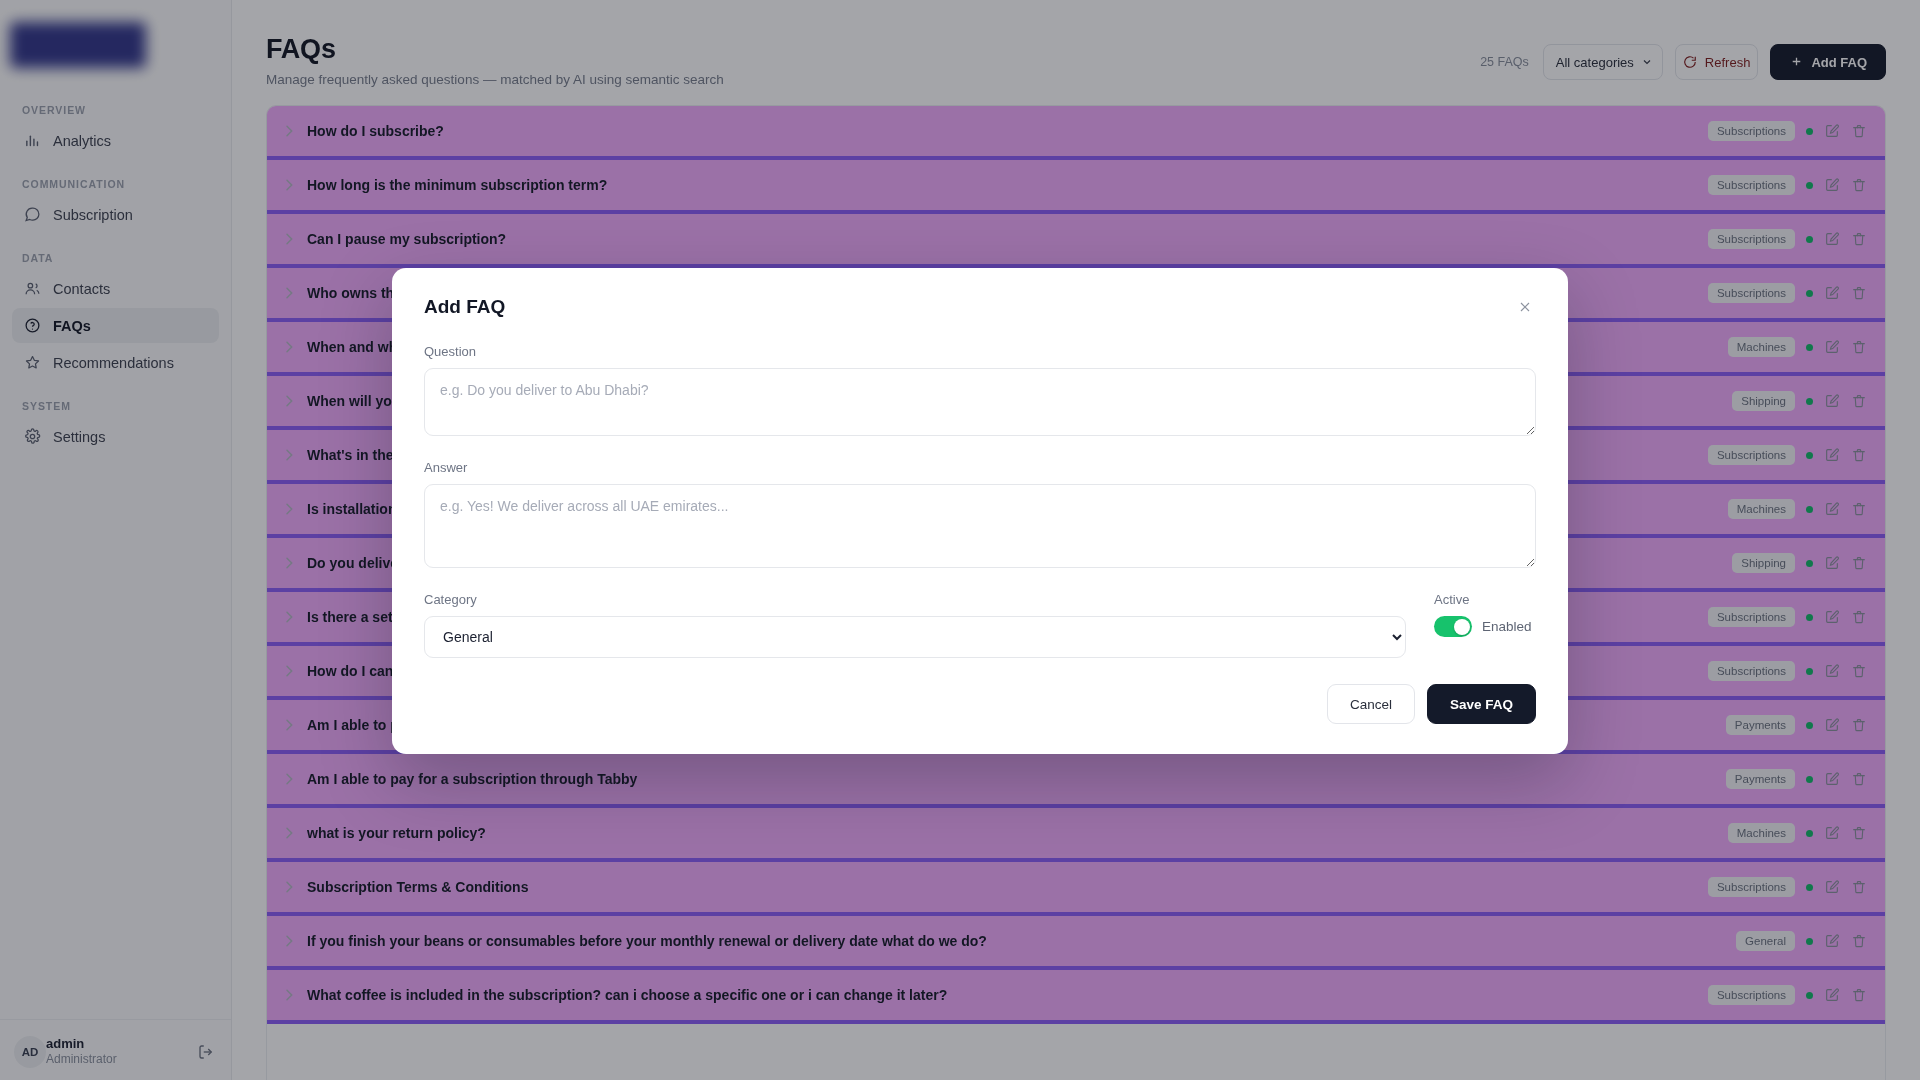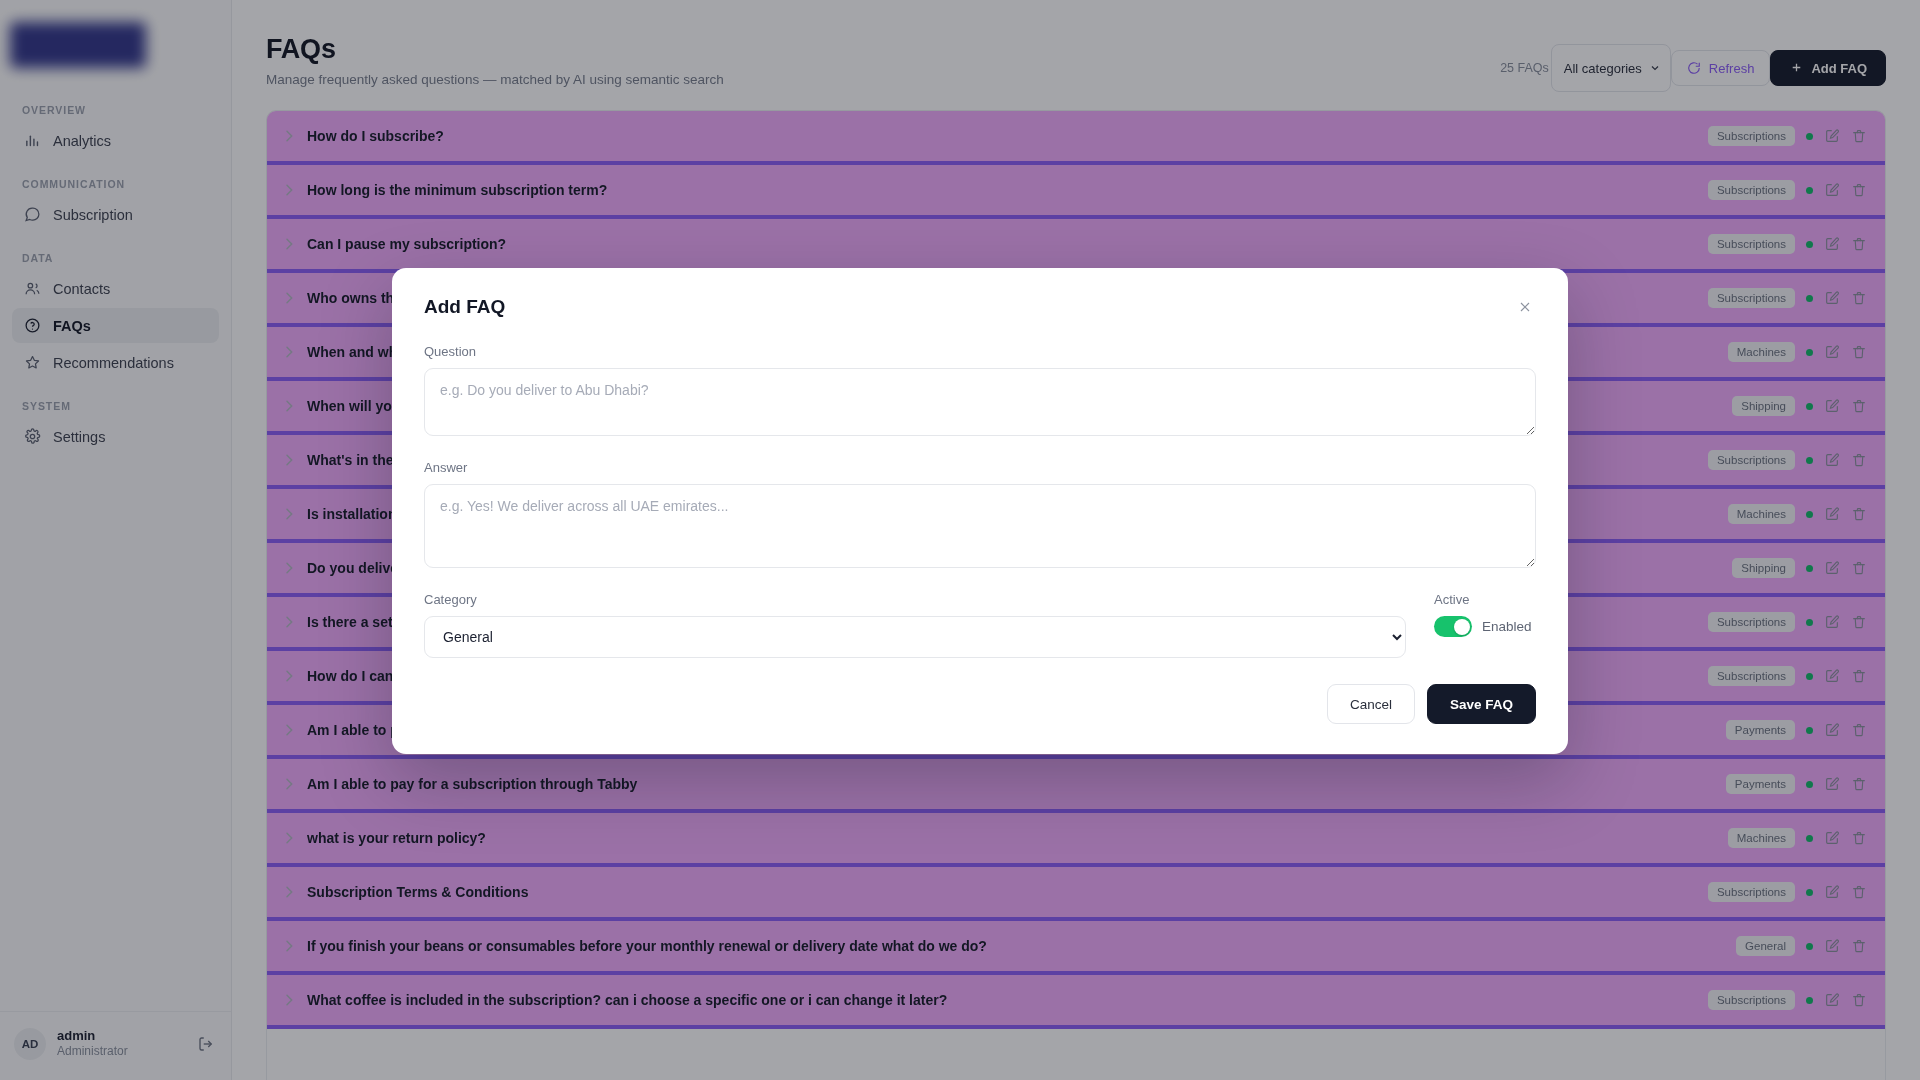--- a/index.html
+++ b/index.html
@@ -75,24 +75,23 @@
     background: #eceef1;
     color: #111625;
     font-weight: 600;
   }
   .nav-item .ic { width: 17px; height: 17px; display: block; flex: 0 0 17px; color: #5a6070; }
   .nav-item.active .ic { color: #1b2030; }
   .nav-item svg { display: block; width: 17px; height: 17px; }
 
   .user-box {
     border-top: 1px solid #eceef1;
-    padding: 16px 14px 20px 14px;
+    padding: 16px 14px 12px 14px;
     display: flex;
     align-items: center;
-    gap: 11px;
   }
   .avatar {
     width: 32px; height: 32px;
     border-radius: 50%;
     background: #eceef1;
     color: #394052;
     font-size: 11.5px;
     font-weight: 700;
     display: flex; align-items: center; justify-content: center;
     flex: 0 0 32px;
@@ -120,26 +119,27 @@
     align-items: flex-start;
     justify-content: space-between;
     gap: 20px;
   }
   .page-title { font-size: 27px; font-weight: 700; color: #121725; letter-spacing: -.2px; }
   .page-sub { font-size: 13.5px; color: #767d8c; margin-top: 7px; }
 
   .head-actions {
     display: flex;
     align-items: center;
+    gap: 12px;
     padding-top: 10px;
   }
   .count-label { font-size: 12.5px; color: #878e9c; margin-right: 2px; }
   .select-box {
     position: relative;
-    height: 48px;
+    height: 36px;
     min-width: 118px;
     border: 1px solid #e3e5ea;
     border-radius: 8px;
     background: #fff;
     display: flex; align-items: center;
     padding: 0 28px 0 12px;
     font-size: 13px;
     color: #2a2f3c;
     cursor: pointer;
   }
@@ -152,22 +152,22 @@
     height: 36px;
     border-radius: 8px;
     display: inline-flex;
     align-items: center;
     justify-content: center;
     gap: 8px;
     font-size: 13px;
     cursor: pointer;
     border: 1px solid #e3e5ea;
     background: #fff;
-    color: #8b5cf6;
-    padding: 0 15px;
+    color: #7f1d1d;
+    padding: 0 7px;
     white-space: nowrap;
   }
   .btn.dark {
     background: #141a2a;
     border-color: #141a2a;
     color: #fff;
     font-weight: 600;
     padding: 0 18px;
   }
   .btn .ic { width: 14px; height: 14px; display: block; }

